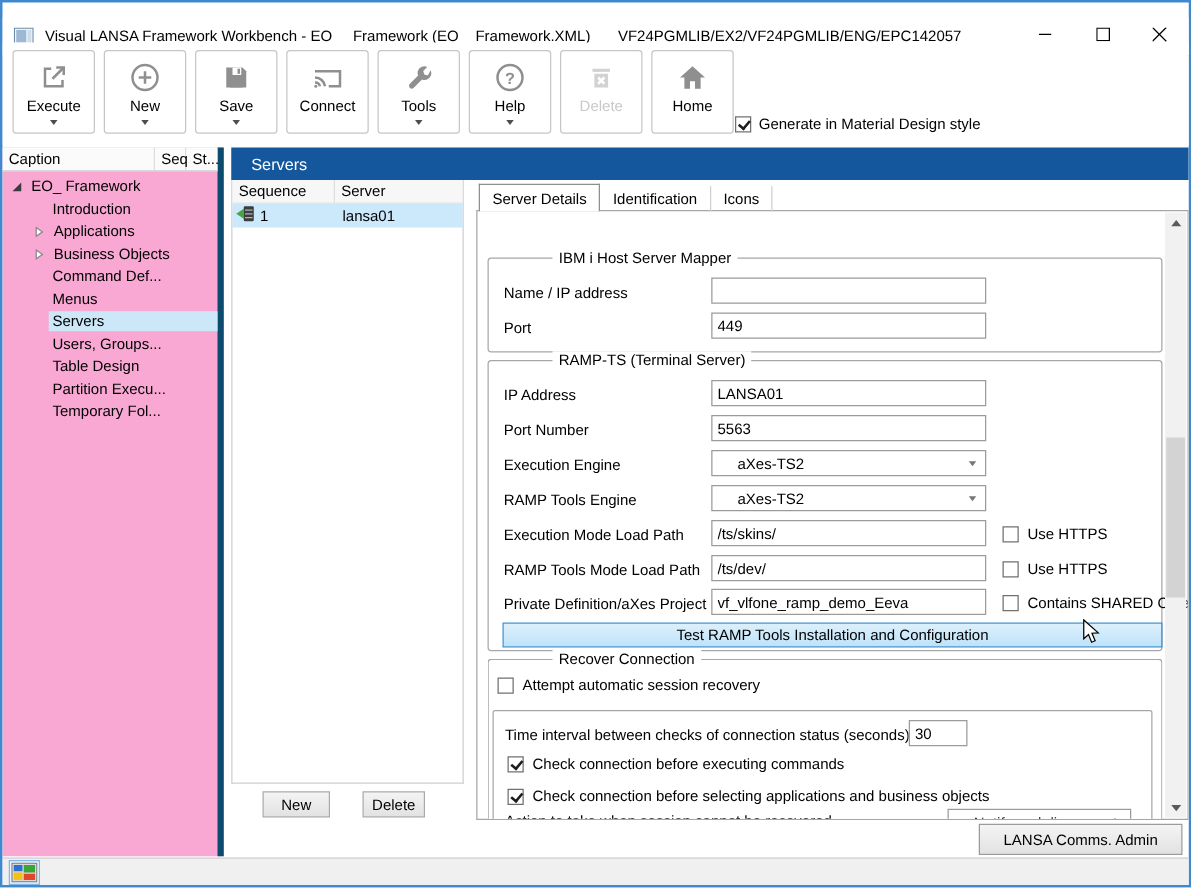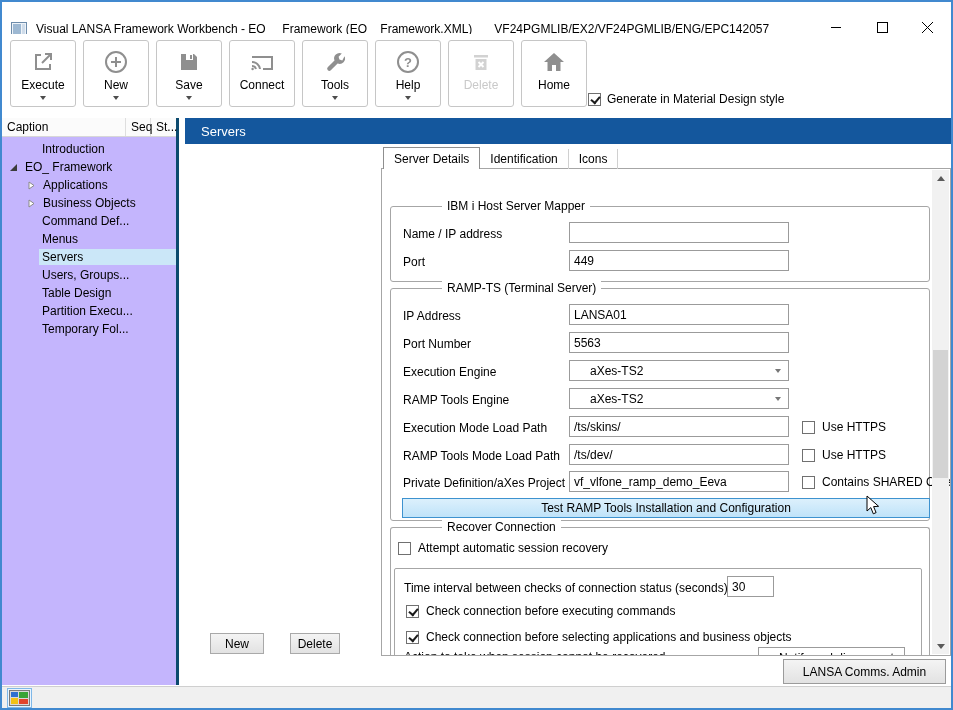--- a/index.html
+++ b/index.html
@@ -31,21 +31,21 @@
   .show-options{position:absolute;left:820px;top:42px;width:131px;display:flex;flex-direction:column;gap:3px;overflow:hidden;}
   .so-row{display:flex;align-items:center;gap:5px;white-space:nowrap;height:13px;}
 
   .cb{width:13px;height:13px;border:1px solid #707070;background:#fff;display:inline-block;position:relative;flex:none;}
   .cb.checked::after{content:"";position:absolute;left:2px;top:2px;width:7px;height:4px;
     border-left:2px solid #1c1c1c;border-bottom:2px solid #1c1c1c;transform:rotate(-50deg);}
   .cb.sm{width:12px;height:12px;}
   .cb.sm.checked::after{left:1px;top:2px;width:7px;height:3px;}
 
   
-  .tree-panel{position:absolute;left:0;top:116px;width:177px;height:567px;background:#c4b5fd;border-right:3px solid #0c4a6e;}
+  .tree-panel{position:absolute;left:0;top:116px;width:177px;height:567px;background:#f9a8d4;border-right:5px solid #0c4a6e;}
   .tree-head{display:flex;height:19px;border-bottom:1px solid #d7d7d7;background:#fbfbfb;align-items:center;}
   .th-cell{border-right:1px solid #dedede;height:100%;display:flex;align-items:center;padding-left:5px;}
   .th-caption{flex:1;}
   .th-seq{width:25px;}
   .th-st{width:25px;border-right:none;}
   .trows{padding-top:3px;}
   .trow{display:flex;align-items:center;height:18px;}
   .texp{width:10px;display:flex;align-items:center;justify-content:center;margin-right:4px;flex:none;}
   .tlabel{padding:1px 3px;white-space:nowrap;}
   .tlabel.sel{background:#cbe7f8;flex:1;}
@@ -249,31 +249,31 @@
   </div>
 
 
   <div class="tree-panel">
     <div class="tree-head">
       <span class="th-cell th-caption">Caption</span>
       <span class="th-cell th-seq">Seq</span>
       <span class="th-cell th-st">St...</span>
     </div>
     <div class="trows">
-      <div class="trow ind-leaf">
-        <span class="tlabel">Introduction</span>
-      </div>
       <div class="trow ind-root">
         <span class="texp">
             <svg width="9" height="9">
               <polygon points="8,1 8,8 1,8" fill="#3b3b3b"></polygon>
             </svg>
           </span>
         <span class="tlabel">EO_ Framework</span>
       </div>
+      <div class="trow ind-leaf">
+        <span class="tlabel">Introduction</span>
+      </div>
       <div class="trow ind-branch">
         <span class="texp">
             <svg width="9" height="9">
               <polygon points="2,1 7,4.5 2,8" fill="#fff" stroke="#8a8a8a"></polygon>
             </svg>
           </span>
         <span class="tlabel">Applications</span>
       </div>
       <div class="trow ind-branch">
         <span class="texp">
@@ -302,20 +302,39 @@
         <span class="tlabel">Partition Execu...</span>
       </div>
       <div class="trow ind-leaf">
         <span class="tlabel">Temporary Fol...</span>
       </div>
     </div>
   </div>
 
   <div class="servers-bar">Servers</div>
 
+  <div class="server-list">
+    <div class="sl-head">
+      <span class="sl-hc sl-seq">Sequence</span>
+      <span class="sl-hc sl-srv">Server</span>
+    </div>
+    <div class="srow">
+      <span class="c-seq">
+        <span><svg width="16" height="14">
+              <polygon points="1,7 7,3 7,11" fill="#45a546"></polygon>
+              <rect x="7" y="1" width="8" height="12" rx="1" fill="#3d3d3d"></rect>
+              <line x1="8" y1="4" x2="14" y2="4" stroke="#a9b4bd"></line>
+              <line x1="8" y1="7" x2="14" y2="7" stroke="#a9b4bd"></line>
+              <line x1="8" y1="10" x2="14" y2="10" stroke="#a9b4bd"></line>
+            </svg></span>
+        <span>1</span>
+      </span>
+      <span class="c-srv">lansa01</span>
+    </div>
+  </div>
 
   <button class="winbtn btn-new">New</button>
   <button class="winbtn btn-del">Delete</button>
 
   <div class="tabs">
     <span class="tab active">Server Details</span>
     <span class="tab">Identification</span>
     <span class="tab">Icons</span>
   </div>
 

